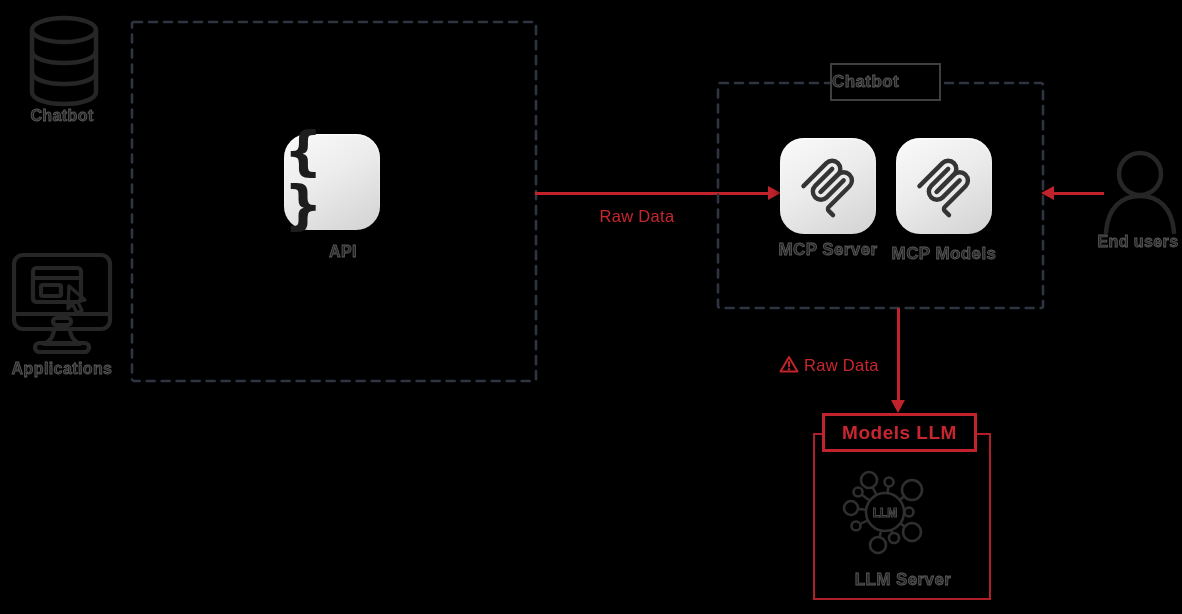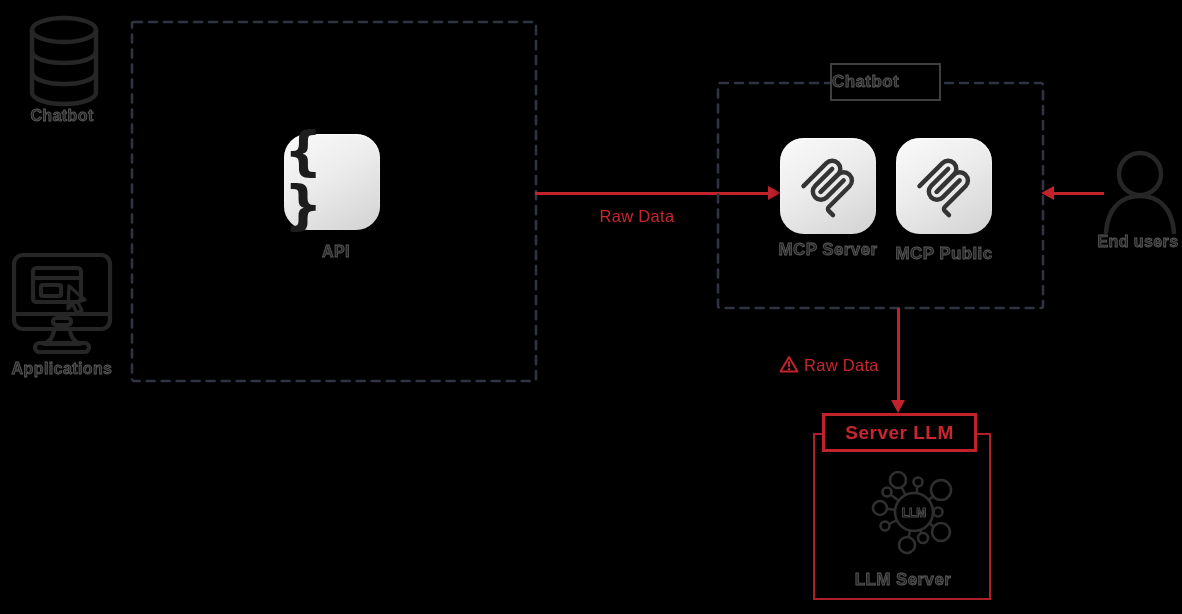--- a/index.html
+++ b/index.html
@@ -83,21 +83,21 @@
   </div>
   <div class="abs lbl" style="left:2px;top:360px;width:120px;">Applications</div>
 
   <svg class="abs dashbox" style="left:130px;top:20px;" width="408" height="363">
     <rect x="2" y="2" width="404" height="359" rx="2"></rect>
   </svg>
 
   <div class="abs tile" style="left:284px;top:134px;">
     <span class="braces">{ }</span>
   </div>
-  <div class="abs lbl" style="left:286px;top:243px;width:100px;">API</div>
+  <div class="abs lbl" style="left:293px;top:243px;width:100px;">API</div>
 
   <div class="abs red-line-h" style="left:535px;top:192px;width:234px;"></div>
   <div class="abs arrow-right" style="left:768px;top:186px;"></div>
   <div class="abs red-text" style="left:587px;top:207px;width:100px;text-align:center;">Raw Data</div>
 
   <svg class="abs dashbox" style="left:716px;top:81px;" width="329" height="229">
     <rect x="2" y="2" width="325" height="225" rx="2"></rect>
   </svg>
   <div class="abs titleplate" style="left:830px;top:63px;width:107px;height:34px;">
     <span class="lbl lbl-lg">Chatbot</span>
@@ -116,21 +116,21 @@
 
   <div class="abs tile" style="left:896px;top:138px;">
     <svg width="66" height="66" viewBox="0 0 195 195">
       <g fill="none" stroke="#343434" stroke-width="13" stroke-linecap="round">
         <path d="M25 97.85 L92.88 29.97 C102.25 20.6 117.45 20.6 126.82 29.97 C136.2 39.34 136.2 54.54 126.82 63.91 L75.56 115.18"></path>
         <path d="M76.27 114.47 L126.82 63.91 C136.2 54.54 151.39 54.54 160.76 63.91 L161.12 64.27 C170.49 73.64 170.49 88.83 161.12 98.21 L99.72 159.6 C96.6 162.72 96.6 167.79 99.72 170.91 L112.33 183.52"></path>
         <path d="M109.85 46.94 L59.65 97.15 C50.28 106.52 50.28 121.71 59.65 131.09 C69.02 140.46 84.22 140.46 93.59 131.09 L143.79 80.88"></path>
       </g>
     </svg>
   </div>
-  <div class="abs lbl lbl-lg" style="left:886px;top:244px;width:116px;">MCP Public</div>
+  <div class="abs lbl lbl-lg" style="left:886px;top:244px;width:116px;">MCP Models</div>
 
   <div class="abs" style="left:1101px;top:150px;">
     <svg width="76" height="84" viewBox="0 0 76 84">
       <g class="icon-stroke" stroke-width="4.5">
         <circle cx="39" cy="24" r="21"></circle>
         <path d="M5 82 C7 57 21 46 39 46 C57 46 71 57 73 82"></path>
       </g>
     </svg>
   </div>
   <div class="abs lbl" style="left:1078px;top:233px;width:120px;">End users</div>
@@ -145,24 +145,24 @@
     <svg width="20" height="19" viewBox="0 0 20 19">
       <path d="M10 2 L18.5 16.5 H1.5 Z" fill="none" stroke="#c0232b" stroke-width="2" stroke-linejoin="round"></path>
       <line x1="10" y1="7" x2="10" y2="11.5" stroke="#c0232b" stroke-width="2" stroke-linecap="round"></line>
       <circle cx="10" cy="14.2" r="1.2" fill="#c0232b"></circle>
     </svg>
   </div>
   <div class="abs red-text" style="left:804px;top:356px;">Raw Data</div>
 
   <div class="abs pllm-outer" style="left:813px;top:433px;width:174px;height:163px;"></div>
   <div class="abs pllm-label" style="left:822px;top:413px;width:149px;height:33px;">
-    <span>Server LLM</span>
+    <span>Models LLM</span>
   </div>
 
-  <div class="abs" style="left:871px;top:470px;">
+  <div class="abs" style="left:842px;top:470px;">
     <svg width="86" height="86" viewBox="0 0 86 86">
       <g stroke="#2f2f2f" stroke-width="2.4">
         <line x1="43" y1="42" x2="27" y2="10"></line>
           <line x1="43" y1="42" x2="47" y2="12"></line>
         <line x1="43" y1="42" x2="70" y2="20"></line>
           <line x1="43" y1="42" x2="67" y2="42"></line>
         <line x1="43" y1="42" x2="70" y2="62"></line>
           <line x1="43" y1="42" x2="52" y2="68"></line>
         <line x1="43" y1="42" x2="36" y2="75"></line>
           <line x1="43" y1="42" x2="14" y2="56"></line>

